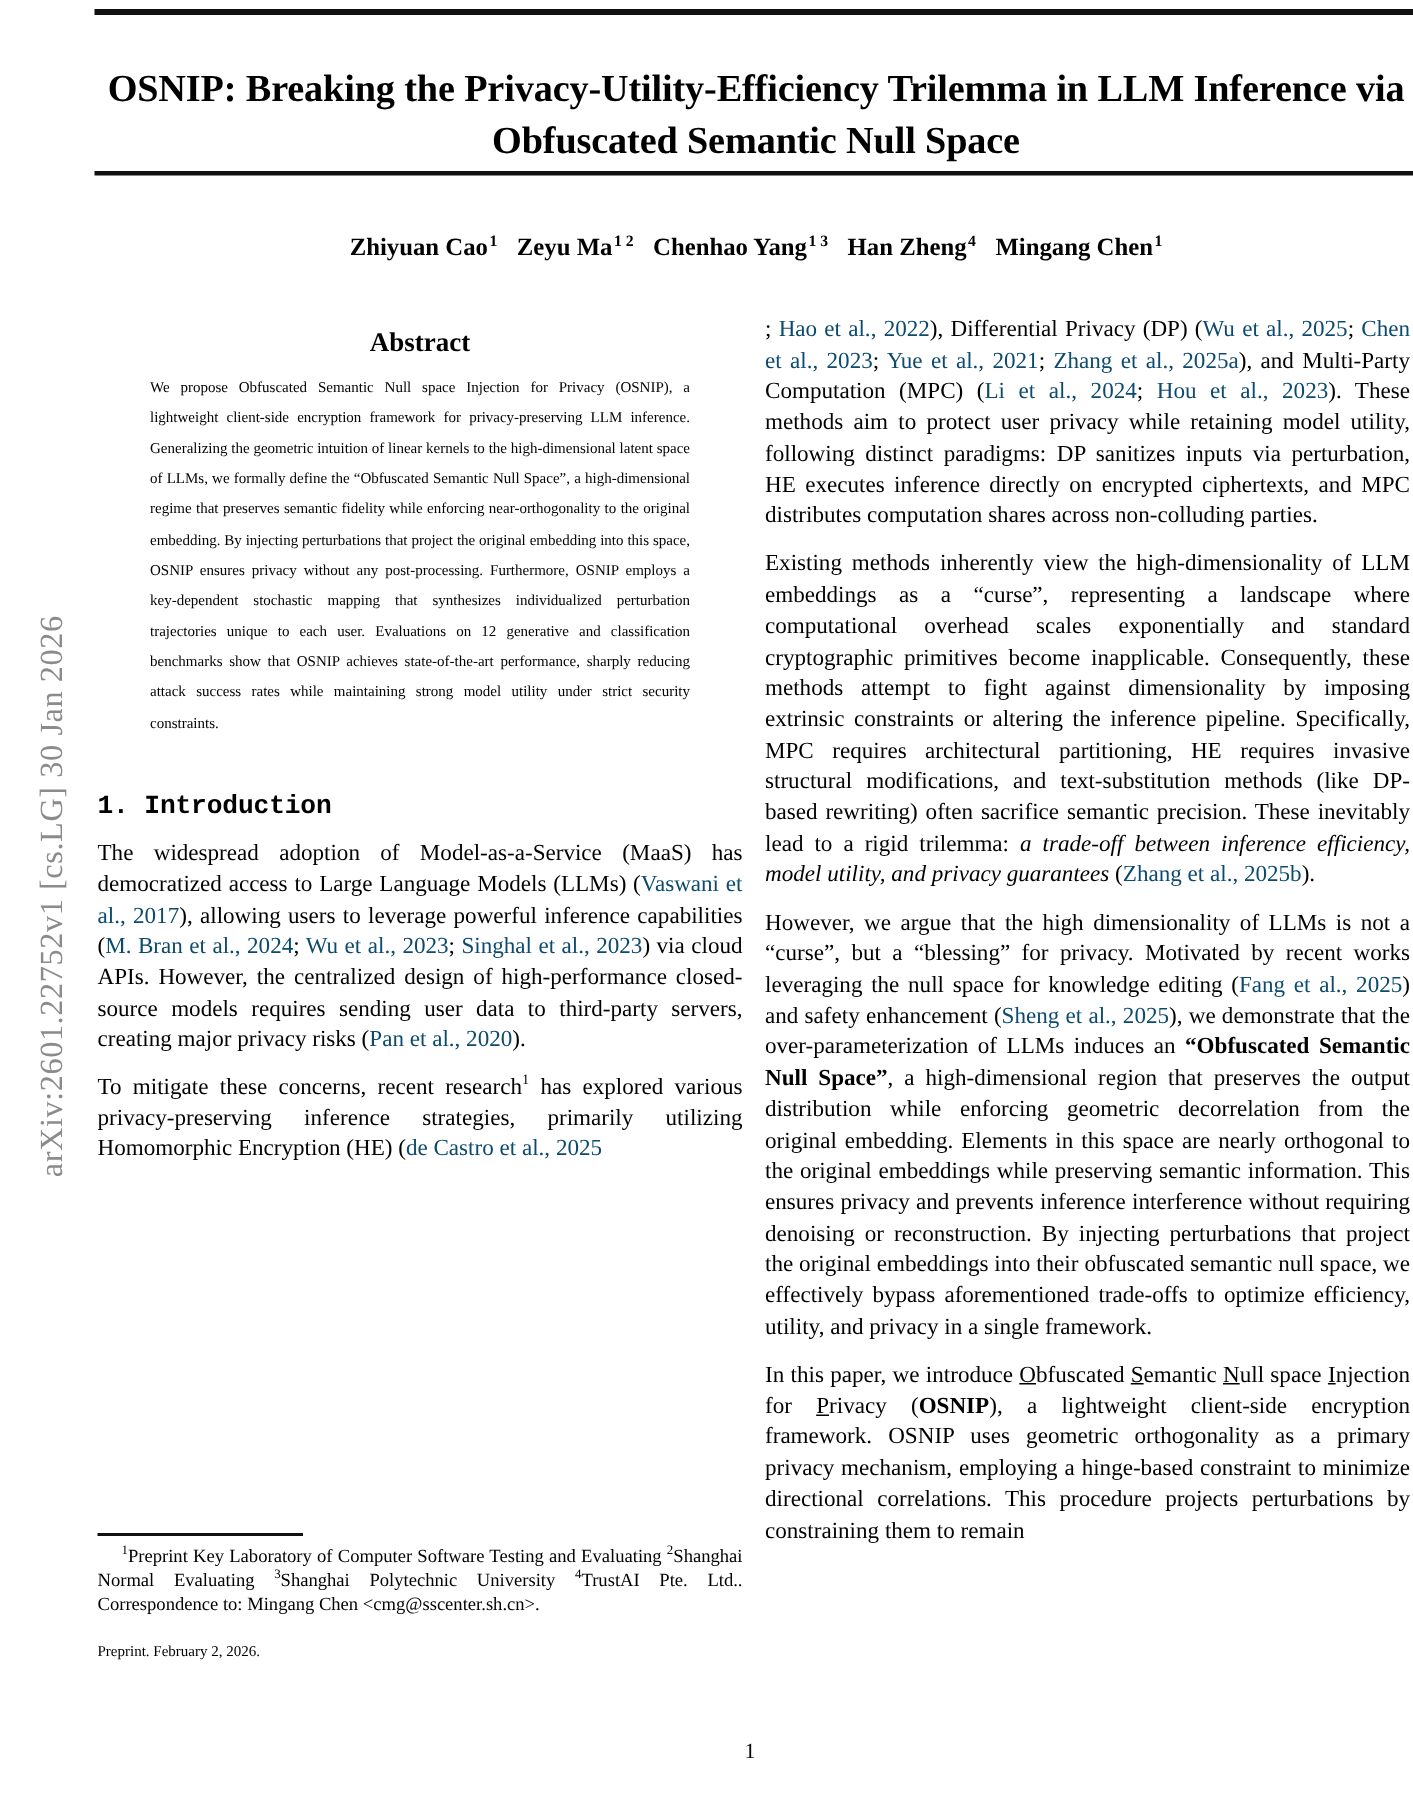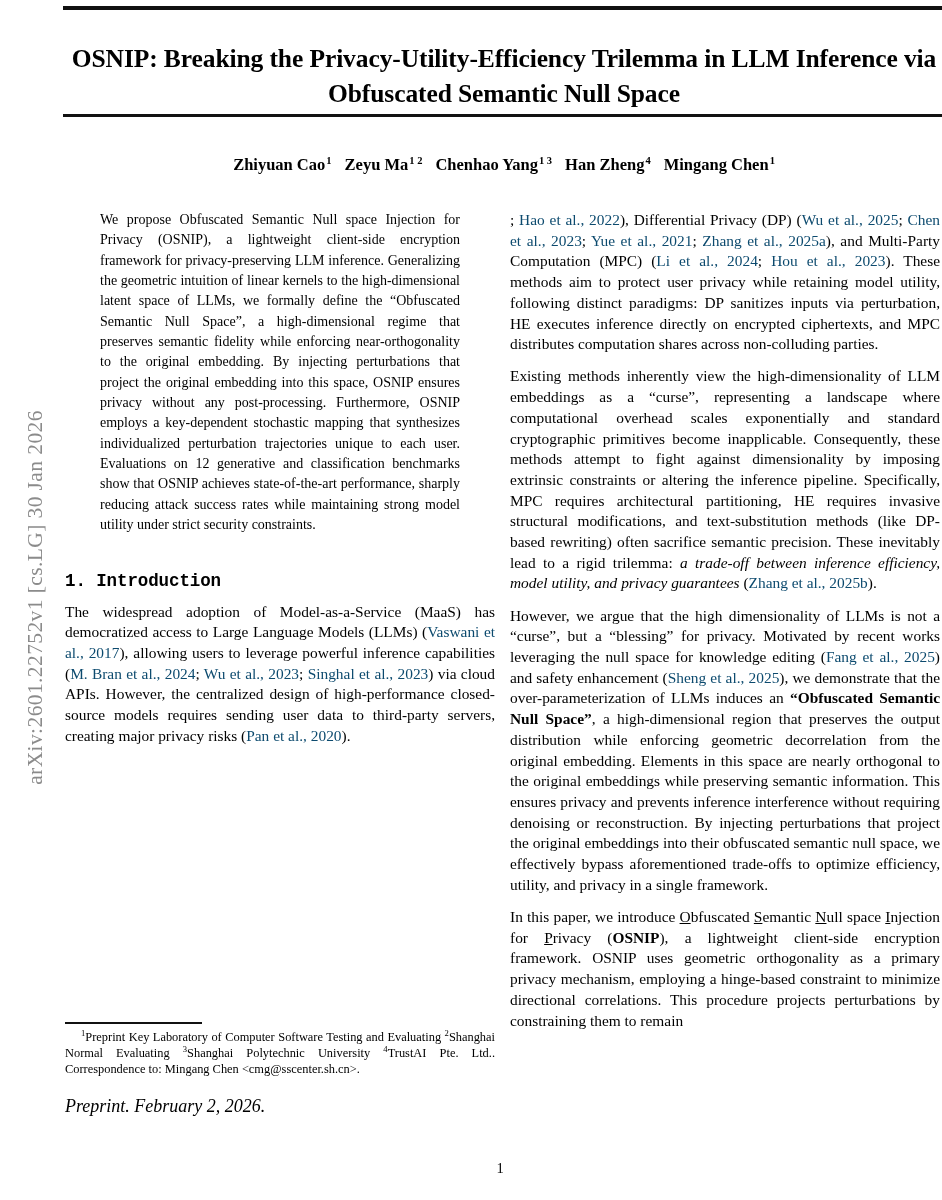--- a/index.html
+++ b/index.html
@@ -113,21 +113,21 @@
   }
 
   .abstract-head {
     text-align: center;
     font-size: 18px;
     font-weight: bold;
     margin: 8px 0 10px 0;
   }
   .abstract-body {
     margin: 0 35px 0 35px;
-    font-size: 14px;
+    font-size: 10px;
     line-height: 20.35px;
     text-align: justify;
     text-justify: inter-word;
     hyphens: manual;
   }
 
   .sec-head {
     font-size: 17.5px;
     font-weight: bold;
     margin: 35px 0 11px 0;
@@ -177,22 +177,21 @@
     text-align: justify;
     margin: 0;
     text-indent: 16px;
   }
   .fn-text sup {
     font-size: 8.6px;
     vertical-align: super;
     line-height: 0;
   }
   .preprint {
-    font-size: 18px;
-    font-style: italic;
+    font-size: 10px;
     margin: 18px 0 0 0;
   }
   .fn-more {
     font-size: 12.4px;
     margin: 1px 0 0 0;
     text-indent: 16px;
   }
   .fn-more sup {
     font-size: 8.6px;
     vertical-align: super;
@@ -223,26 +222,28 @@
   <h1 class="title">OSNIP: Breaking the Privacy-Utility-Efficiency Trilemma in LLM Inference via Obfuscated Semantic Null Space</h1>
 
   <div class="rule-under-title"></div>
 
   <div class="authors">
     <span class="au"><span>Zhiyuan Cao</span><sup>1</sup></span><span class="sep"></span><span class="au"><span>Zeyu Ma</span><sup>1 2</sup></span><span class="sep"></span><span class="au"><span>Chenhao Yang</span><sup>1 3</sup></span><span class="sep"></span><span class="au"><span>Han Zheng</span><sup>4</sup></span><span class="sep"></span><span class="au"><span>Mingang Chen</span><sup>1</sup></span>
   </div>
 
   <div class="col-left">
 
+    <div class="abstract-head">Abstract</div>
     <div class="abstract-body">We propose Obfuscated Semantic Null space Injection for Privacy (OSNIP), a lightweight client-side encryption framework for privacy-preserving LLM inference. Generalizing the geometric intuition of linear kernels to the high-dimensional latent space of LLMs, we formally define the “Obfuscated Semantic Null Space”, a high-dimensional regime that preserves semantic fidelity while enforcing near-orthogonality to the original embedding. By injecting perturbations that project the original embedding into this space, OSNIP ensures privacy without any post-processing. Furthermore, OSNIP employs a key-dependent stochastic mapping that synthesizes individualized perturbation trajectories unique to each user. Evaluations on 12 generative and classification benchmarks show that OSNIP achieves state-of-the-art performance, sharply reducing attack success rates while maintaining strong model utility under strict security constraints.</div>
 
     <div class="sec-head">1. Introduction</div>
 
     <p class="body"><span>The widespread adoption of Model-as-a-Service (MaaS) has democratized access to Large Language Models (LLMs) (</span><a class="cite" href="#">Vaswani et al., 2017</a><span>), allowing users to leverage powerful inference capabilities (</span><a class="cite" href="#">M. Bran et al., 2024</a><span>; </span><a class="cite" href="#">Wu et al., 2023</a><span>; </span><a class="cite" href="#">Singhal et al., 2023</a><span>) via cloud APIs. However, the centralized design of high-performance closed-source models requires sending user data to third-party servers, creating major privacy risks (</span><a class="cite" href="#">Pan et al., 2020</a><span>).</span></p>
 
+    <p class="body"><span>To mitigate these concerns, recent research</span><sup class="fn">1</sup><span> has explored various privacy-preserving inference strategies, primarily utilizing Homomorphic Encryption (HE) (</span><a class="cite" href="#">de Castro et al., 2025</a></p>
 
   </div>
 
   <div class="col-right">
 
     <p class="body"><span>; </span><a class="cite" href="#">Hao et al., 2022</a><span>), Differential Privacy (DP) (</span><a class="cite" href="#">Wu et al., 2025</a><span>; </span><a class="cite" href="#">Chen et al., 2023</a><span>; </span><a class="cite" href="#">Yue et al., 2021</a><span>; </span><a class="cite" href="#">Zhang et al., 2025a</a><span>), and Multi-Party Computation (MPC) (</span><a class="cite" href="#">Li et al., 2024</a><span>; </span><a class="cite" href="#">Hou et al., 2023</a><span>). These methods aim to protect user privacy while retaining model utility, following distinct paradigms: DP sanitizes inputs via perturbation, HE executes inference directly on encrypted ciphertexts, and MPC distributes computation shares across non-colluding parties.</span></p>
 
     <p class="body"><span>Existing methods inherently view the high-dimensionality of LLM embeddings as a “curse”, representing a landscape where computational overhead scales exponentially and standard cryptographic primitives become inapplicable. Consequently, these methods attempt to fight against dimensionality by imposing extrinsic constraints or altering the inference pipeline. Specifically, MPC requires architectural partitioning, HE requires invasive structural modifications, and text-substitution methods (like DP-based rewriting) often sacrifice semantic precision. These inevitably lead to a rigid trilemma: </span><span class="it">a trade-off between inference efficiency, model utility, and privacy guarantees</span><span> (</span><a class="cite" href="#">Zhang et al., 2025b</a><span>).</span></p>
 
     <p class="body"><span>However, we argue that the high dimensionality of LLMs is not a “curse”, but a “blessing” for privacy. Motivated by recent works leveraging the null space for knowledge editing (</span><a class="cite" href="#">Fang et al., 2025</a><span>) and safety enhancement (</span><a class="cite" href="#">Sheng et al., 2025</a><span>), we demonstrate that the over-parameterization of LLMs induces an </span><span class="bd">“Obfuscated Semantic Null Space”</span><span>, a high-dimensional region that preserves the output distribution while enforcing geometric decorrelation from the original embedding. Elements in this space are nearly orthogonal to the original embeddings while preserving semantic information. This ensures privacy and prevents inference interference without requiring denoising or reconstruction. By injecting perturbations that project the original embeddings into their obfuscated semantic null space, we effectively bypass aforementioned trade-offs to optimize efficiency, utility, and privacy in a single framework.</span></p>

